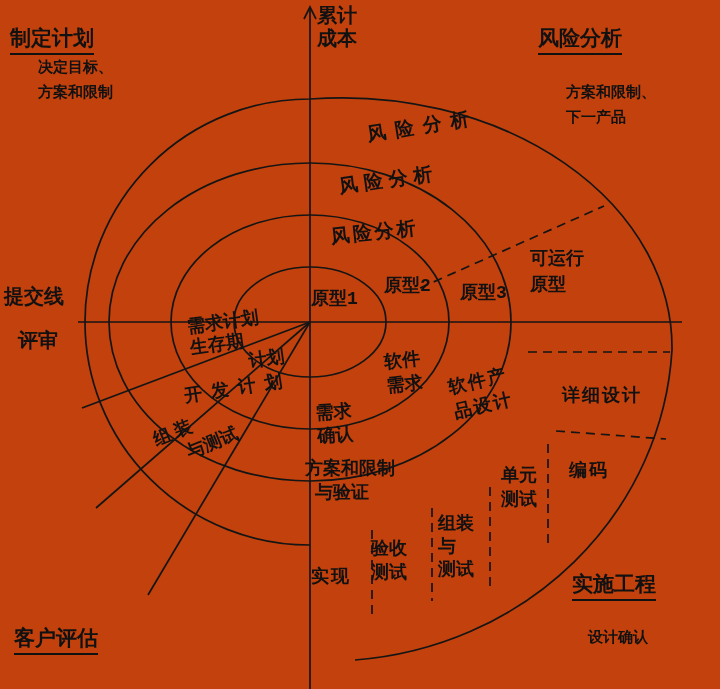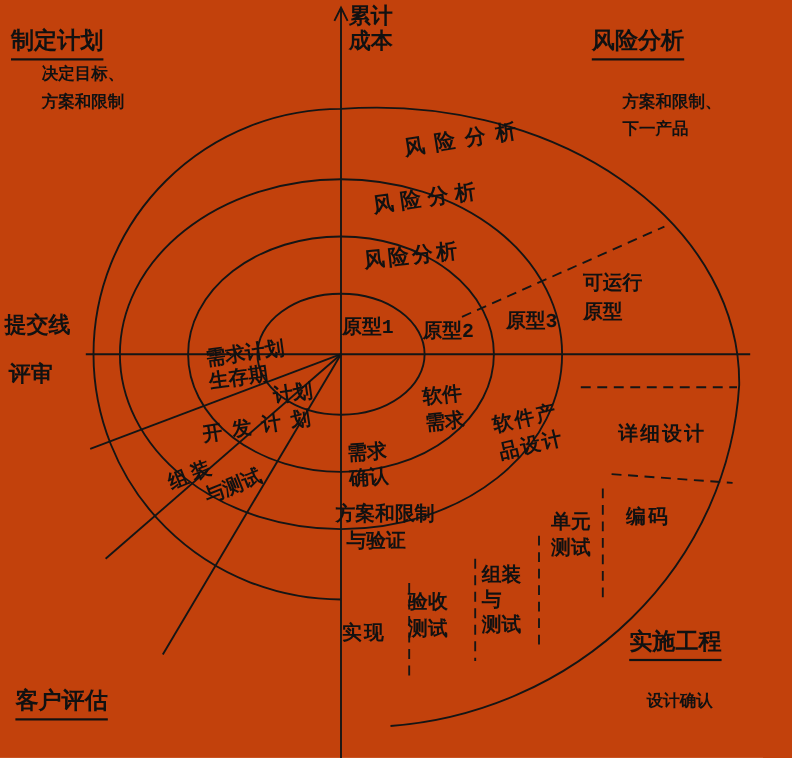--- a/index.html
+++ b/index.html
@@ -44,41 +44,41 @@
       <line x1="490" y1="487" x2="490" y2="586"></line>
       <line x1="548" y1="444" x2="548" y2="546"></line>
     </g>
   </svg>
 
   <div class="lbl s20" style="left:317px;top:5px">
     <div>累计</div>
     <div>成本</div>
   </div>
   <div class="lbl s20" style="left:4px;top:286px">提交线</div>
-  <div class="lbl s20" style="left:8px;top:330px">评审</div>
+  <div class="lbl s20" style="left:18px;top:330px">评审</div>
 
   <div class="lbl heading" style="left:10px;top:28px">制定计划</div>
   <div class="lbl desc" style="left:38px;top:60px">决定目标、</div>
   <div class="lbl desc" style="left:38px;top:85px">方案和限制</div>
 
   <div class="lbl heading" style="left:538px;top:28px">风险分析</div>
   <div class="lbl desc" style="left:566px;top:85px">方案和限制、</div>
   <div class="lbl desc" style="left:566px;top:110px">下一产品</div>
 
   <div class="lbl heading" style="left:572px;top:574px">实施工程</div>
 
   <div class="lbl heading" style="left:14px;top:628px">客户评估</div>
   <div class="lbl desc" style="left:588px;top:630px">设计确认</div>
 
   <div class="lbl s19 rot" style="left:366px;top:126px;letter-spacing:9px;transform:rotate(-9deg)">风险分析</div>
   <div class="lbl s19 rot" style="left:338px;top:178px;letter-spacing:6px;transform:rotate(-8deg)">风险分析</div>
   <div class="lbl s19 rot" style="left:330px;top:228px;letter-spacing:3px;transform:rotate(-6deg)">风险分析</div>
 
   <div class="lbl s18" style="left:311px;top:289px">原型1</div>
-  <div class="lbl s18" style="left:384px;top:292px">原型2</div>
+  <div class="lbl s18" style="left:384px;top:276px">原型2</div>
   <div class="lbl s18" style="left:460px;top:283px">原型3</div>
   <div class="lbl s18 ctr" style="left:530px;top:246px;width:74px;line-height:26px">
     <div>可运行</div>
     <div>原型</div>
   </div>
 
   <div class="lbl s18 rot" style="left:186px;top:318px;line-height:21px;transform:rotate(-8deg)">
     <div>需求计划</div>
     <div>生存期</div>
     <div style="padding-left:56px">计划</div>

